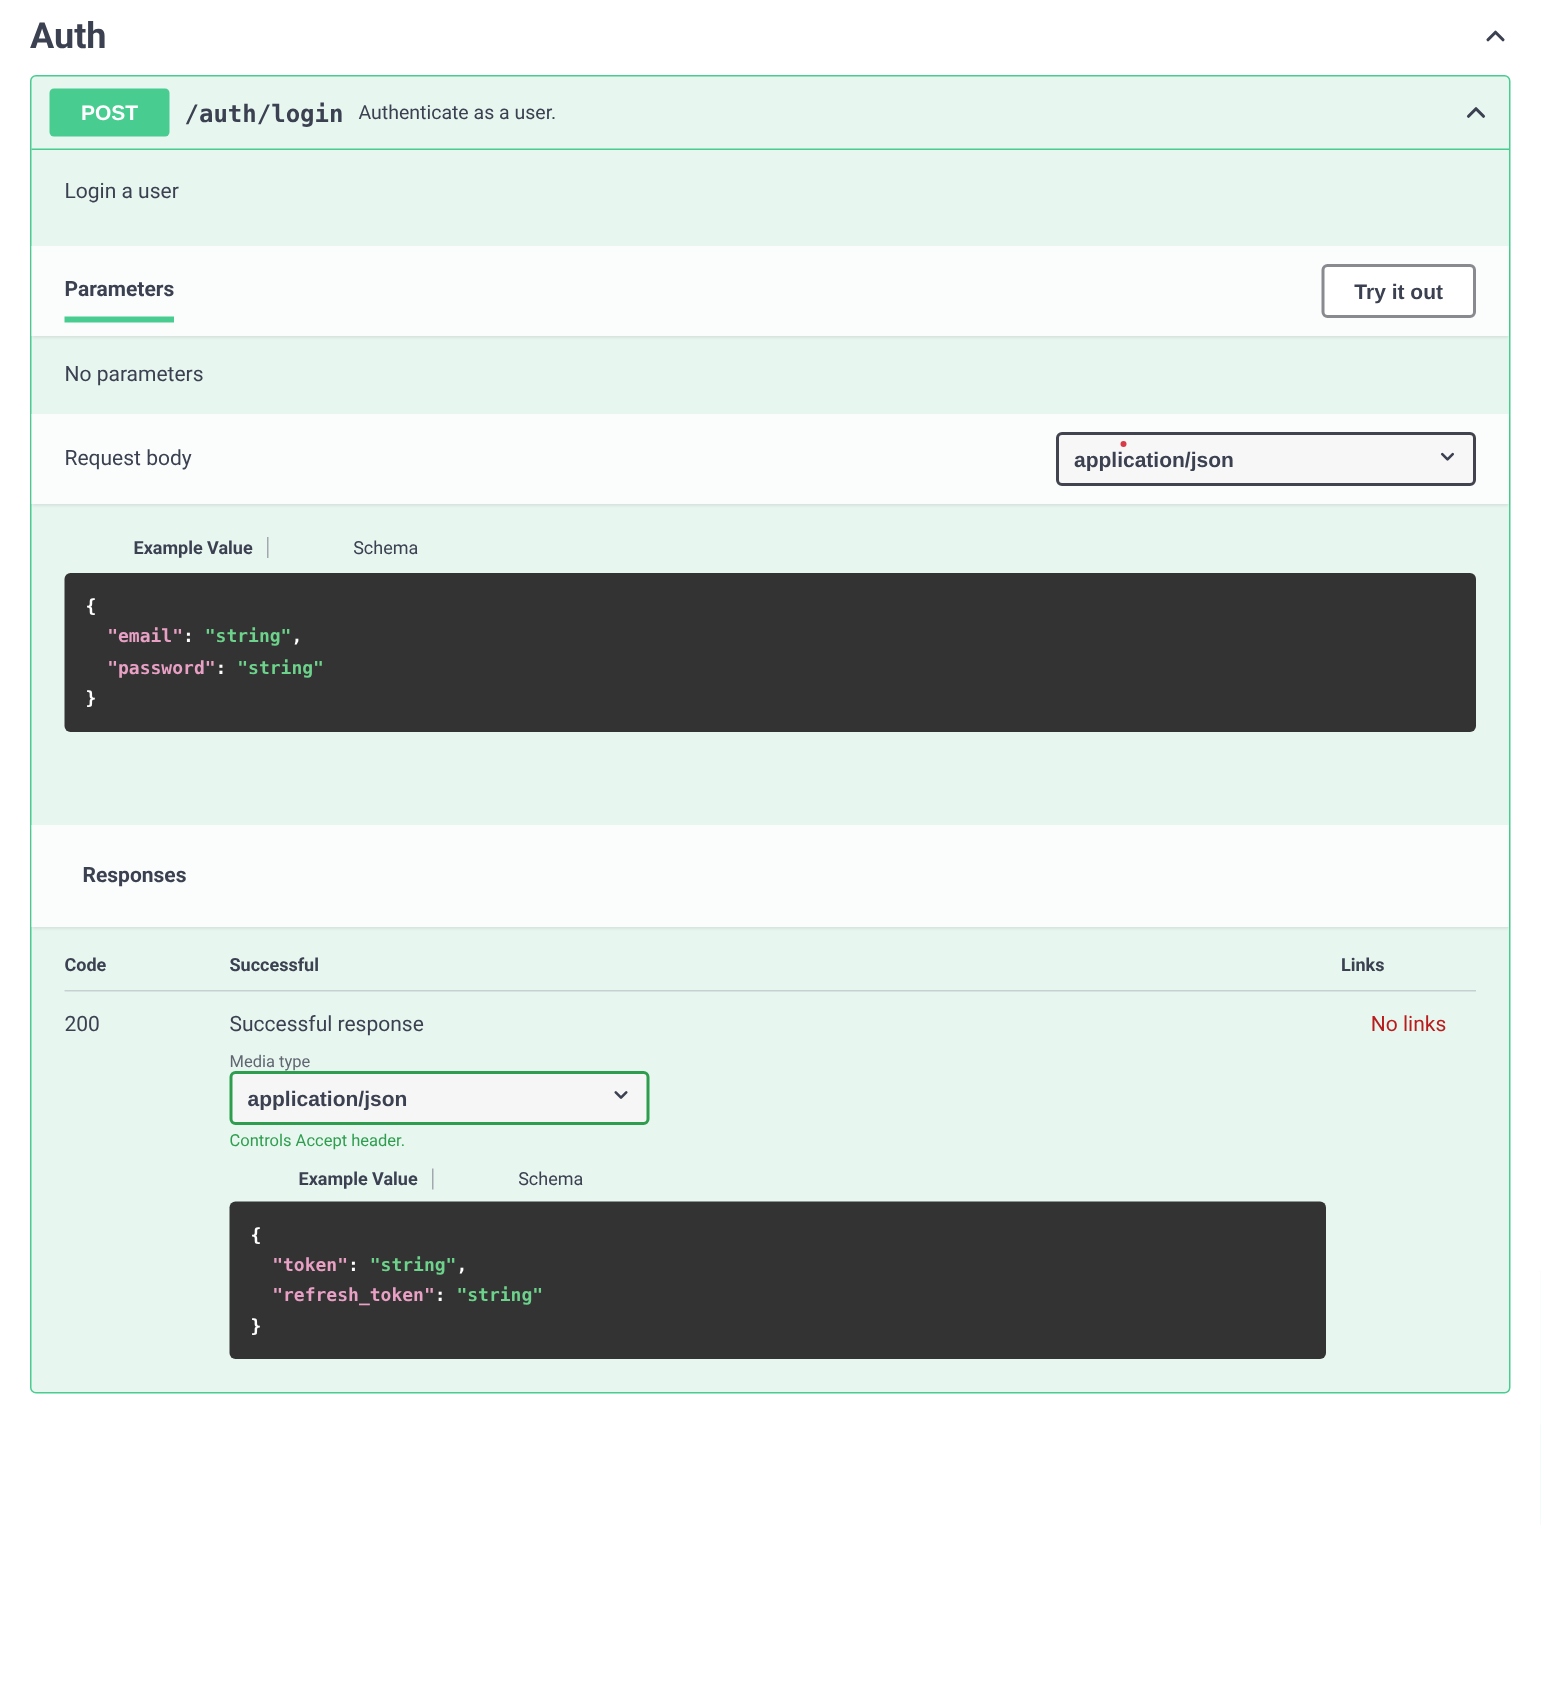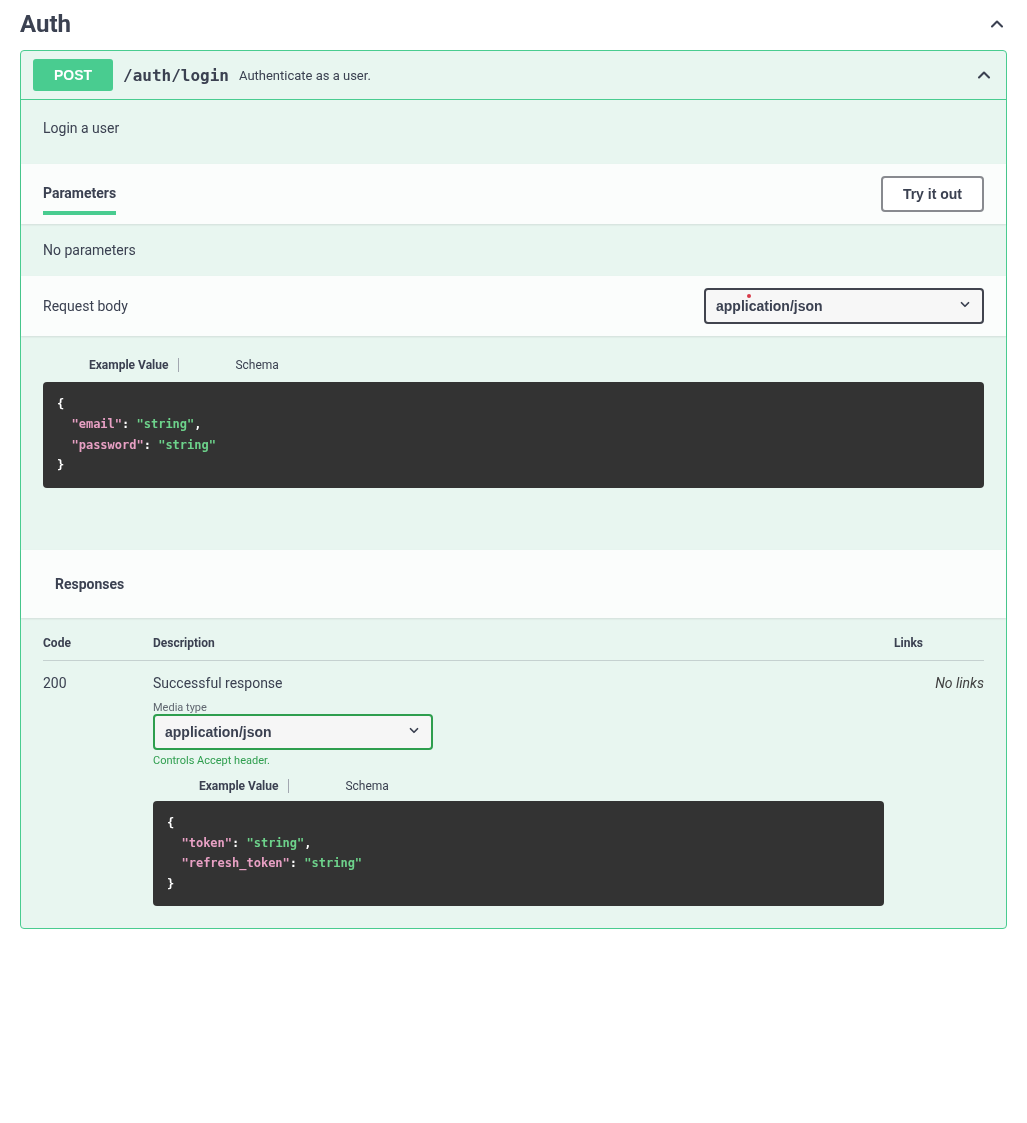--- a/index.html
+++ b/index.html
@@ -135,21 +135,21 @@
   .resp-table { padding: 18px 22px 22px 22px; }
   .resp-header, .resp-row {
     display: grid;
     grid-template-columns: 100px 1fr 90px;
     gap: 10px;
     align-items: start;
   }
   .resp-header { font-size: 12px; font-weight: 700; color: #3b4151; padding-bottom: 10px; border-bottom: 1px solid rgba(59,65,81,0.2); }
   .resp-header .links-h { }
   .resp-row { padding-top: 14px; font-size: 14px; color: #3b4151; }
-  .resp-row .links { font-style: italic; color: #404040; text-align: right; }
+  .resp-row .links { color: #b91c1c; text-align: center; }
 
   .media-label { font-size: 11px; color: #606770; margin-top: 10px; }
   .select-green {
     appearance: none; -webkit-appearance: none;
     border: 2px solid #2e9e4e; border-radius: 4px;
     padding: 8px 40px 8px 10px;
     font-size: 14px; font-weight: 700; color: #3b4151;
     background: #f6f6f6;
     min-width: 280px;
   }
@@ -223,21 +223,21 @@
 <span class="p">}</span></pre>
     </div>
 
     <div class="responses-bar">
       <h4>Responses</h4>
     </div>
 
     <div class="resp-table">
       <div class="resp-header">
         <div>Code</div>
-        <div>Description</div>
+        <div>Successful</div>
         <div class="links-h">Links</div>
       </div>
 
       <div class="resp-row">
         <div>200</div>
         <div>
           <div>Successful response</div>
           <div class="media-label">Media type</div>
           <span class="select-wrap">
             <select class="select-green">

